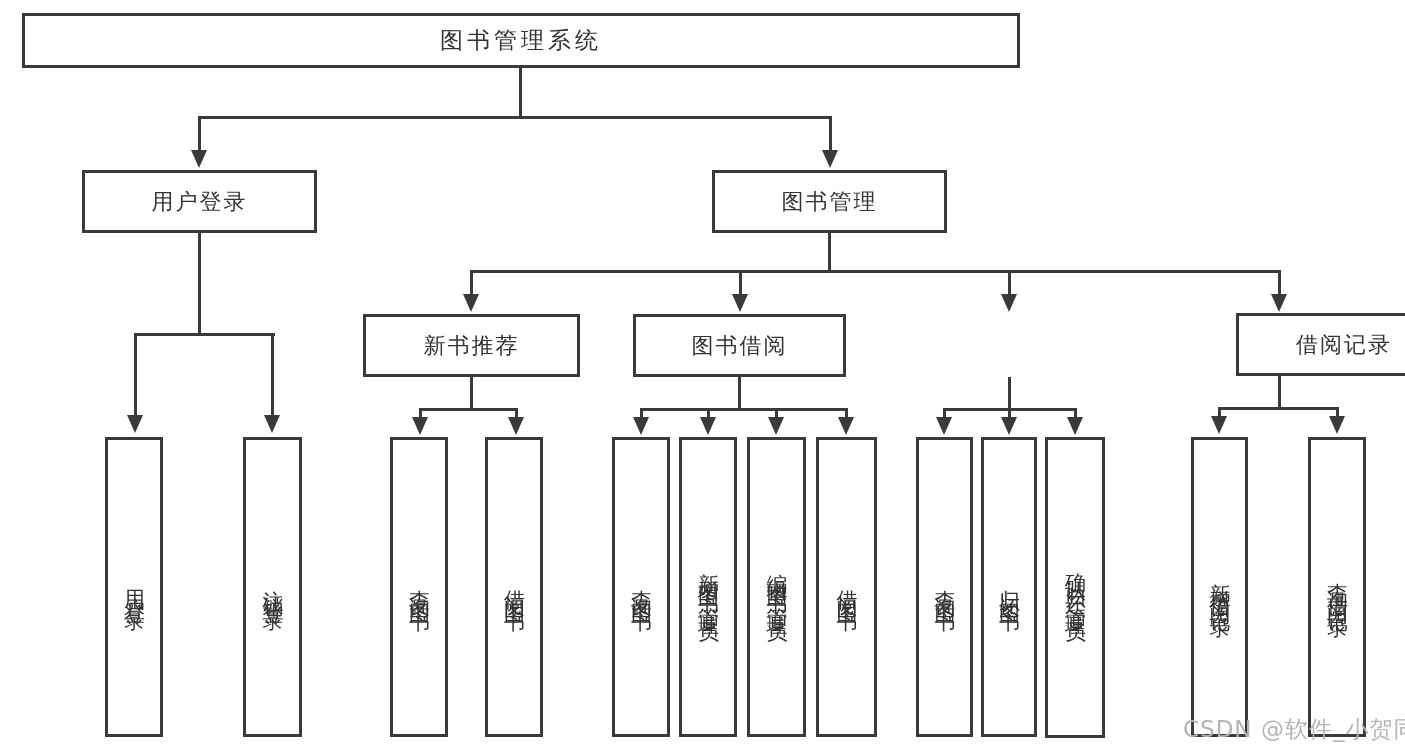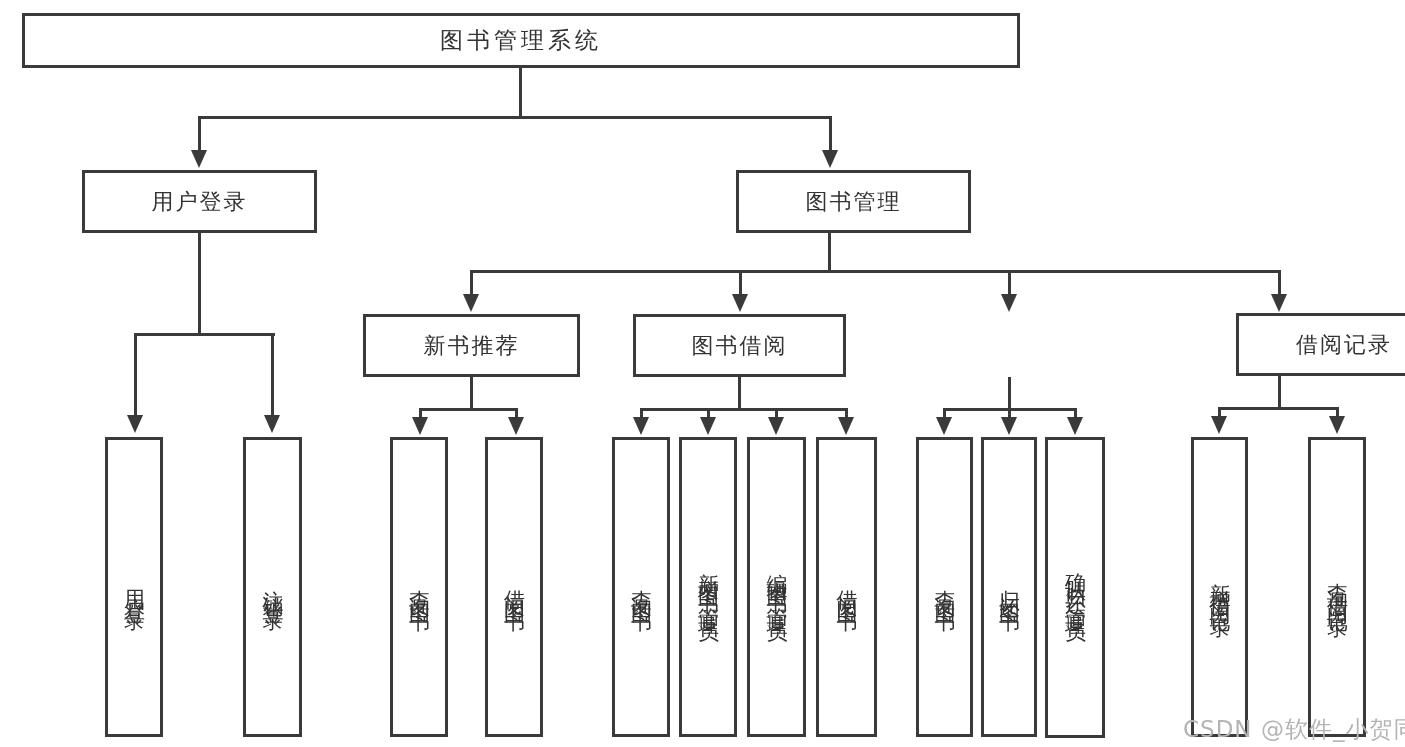--- a/index.html
+++ b/index.html
@@ -53,21 +53,21 @@
   }
 </style>
 </head>
 <body>
 
 <div id="canvas">
 
   <div class="box hbox rootbox" style="left:22px;top:13px;width:998px;height:55px">图书管理系统</div>
 
   <div class="box hbox" style="left:82px;top:170px;width:235px;height:63px">用户登录</div>
-  <div class="box hbox" style="left:736px;top:170px;width:235px;height:63px">图书管理</div>
+  <div class="box hbox" style="left:712px;top:170px;width:235px;height:63px">图书管理</div>
 
   <div class="box hbox" style="left:363px;top:314px;width:217px;height:63px">新书推荐</div>
   <div class="box hbox" style="left:633px;top:314px;width:213px;height:63px">图书借阅</div>
   <div class="box hbox" style="left:1236px;top:313px;width:216px;height:63px">借阅记录</div>
 
   <div class="box vbox" style="left:105px;top:437px;width:58px;height:300px">用户登录</div>
   <div class="box vbox" style="left:243px;top:437px;width:59px;height:300px">注销登录</div>
 
   <div class="box vbox" style="left:390px;top:437px;width:58px;height:300px">查询图书</div>
   <div class="box vbox" style="left:485px;top:437px;width:58px;height:300px">借阅图书</div>

